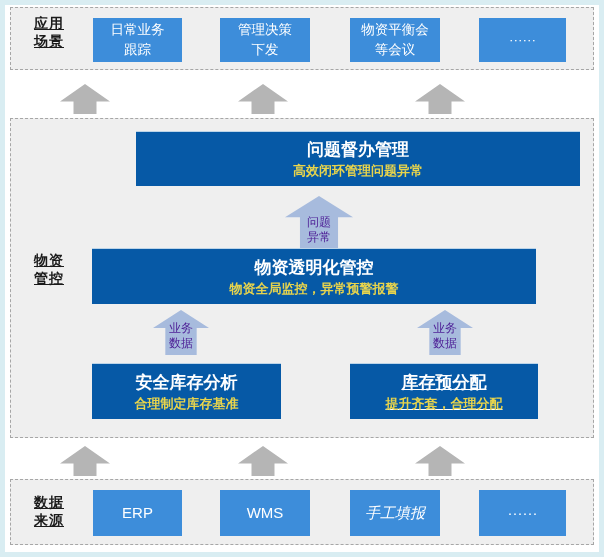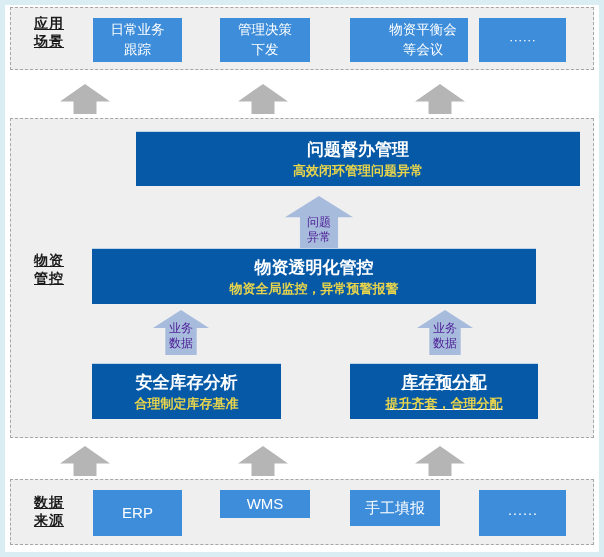--- a/index.html
+++ b/index.html
@@ -83,21 +83,21 @@
     <div>场景</div>
   </div>
   <div class="box-light" style="left:93px; top:18px; width:89px; height:44px;">
     <span>日常业务</span>
     <span>跟踪</span>
   </div>
   <div class="box-light" style="left:220px; top:18px; width:90px; height:44px;">
     <span>管理决策</span>
     <span>下发</span>
   </div>
-  <div class="box-light" style="left:350px; top:18px; width:90px; height:44px;padding-left:28px;">
+  <div class="box-light" style="left:350px; top:18px; width:90px; height:44px;">
     <span>物资平衡会</span>
     <span>等会议</span>
   </div>
   <div class="box-light" style="left:479px; top:18px; width:87px; height:44px;">
     <span>······</span>
   </div>
 
   <div class="arrow-gray" style="left:60px;  top:84px;"></div>
   <div class="arrow-gray" style="left:238px; top:84px;"></div>
   <div class="arrow-gray" style="left:415px; top:84px;"></div>
@@ -146,22 +146,22 @@
   <div class="arrow-gray" style="left:415px; top:446px;"></div>
 
   <div class="section" id="sec-sources"></div>
   <div class="side-label" id="label-sources">
     <div>数据</div>
     <div>来源</div>
   </div>
   <div class="box-light src" style="left:93px; top:490px; width:89px; height:46px;">
     <span>ERP</span>
   </div>
-  <div class="box-light src" style="left:220px; top:490px; width:90px; height:28px;">
+  <div class="box-light src" style="left:220px; top:490px; width:90px; height:46px;">
     <span>WMS</span>
   </div>
-  <div class="box-light src" style="left:350px; top:490px; width:90px; height:36px;">
+  <div class="box-light src" style="left:350px; top:490px; width:90px; height:46px;font-style:italic;">
     <span>手工填报</span>
   </div>
   <div class="box-light src" style="left:479px; top:490px; width:87px; height:46px;">
     <span>······</span>
   </div>
 </div>
 
 </body></html>

